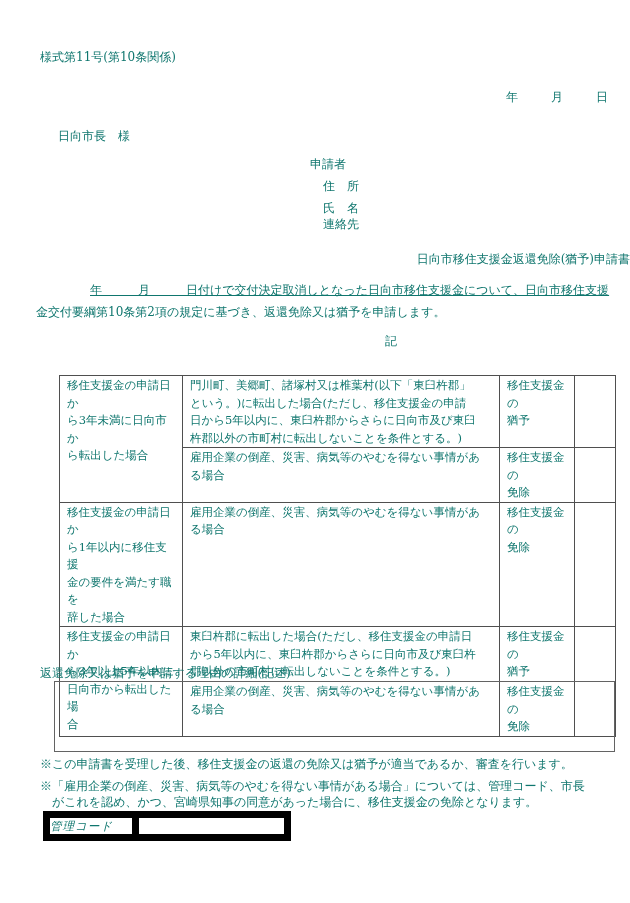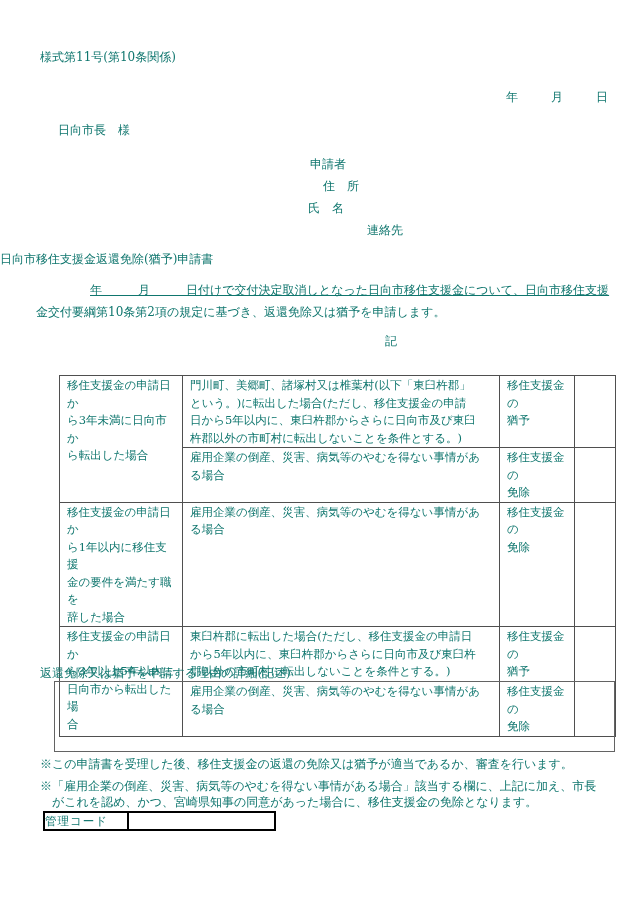--- a/index.html
+++ b/index.html
@@ -10,26 +10,26 @@
     background:#ffffff;
     font-family:"DejaVu Serif","Liberation Serif",serif;
     color:#0f766e;
     font-size:12px;
     overflow:hidden;
   }
   .abs{position:absolute;white-space:nowrap;line-height:14px;}
 
   .form-number{left:40px;top:50px;}
   .date-line{left:506px;top:90px;display:flex;gap:33px;}
-  .addressee{left:58px;top:123px;}
+  .addressee{left:58px;top:129px;}
   .applicant-heading{left:310px;top:157px;}
   .app-address{left:323px;top:179px;}
-  .app-name{left:308px;top:201px;text-align:right;}
-  .app-contact{left:323px;top:223px;margin-left:44px;}
-  .form-title{left:0;top:252px;width:630px;text-align:left;}
+  .app-name{left:323px;top:201px;text-align:right;}
+  .app-contact{left:323px;top:217px;}
+  .form-title{left:0;top:252px;width:630px;text-align:right;}
   .body-line1{left:40px;top:283px;text-indent:50px;text-decoration:underline;}
   .body-line2{left:36px;top:305px;}
   .record-heading{left:385px;top:334px;}
   .reason-label{left:40px;top:356px;}
 
   table.reason-table{
     position:absolute;left:59px;top:375px;
     border-collapse:collapse;table-layout:fixed;width:556px;
   }
   table.reason-table td{
@@ -53,26 +53,27 @@
   }
   .note1{left:40px;top:757px;}
   .note2{left:40px;top:779px;}
   .note3{left:52px;top:795px;}
 
   table.admin-table{
     position:absolute;left:43px;top:811px;
     border-collapse:collapse;table-layout:fixed;
   }
   table.admin-table td{
-    border:2px solid #000000;
+    border:7px solid #000000;
     height:16px;
     font-size:11.5px;
     line-height:14px;
     vertical-align:middle;
     padding:0;
+    font-style:italic;
   }
   td.admin-label{width:82px;padding-left:8px;letter-spacing:1px;}
   td.admin-value{width:145px;}
 </style>
 </head>
 <body>
 
 <div id="page">
 
   <div class="abs form-number">様式第11号(第10条関係)</div>
@@ -154,21 +155,21 @@
 免除</td>
         <td class="mark"></td>
       </tr>
     </tbody>
   </table>
 
   <div class="abs detail-label">返還免除又は猶予を申請する理由の詳細(記述)</div>
   <div class="abs detail-box"></div>
 
   <div class="abs note1">※この申請書を受理した後、移住支援金の返還の免除又は猶予が適当であるか、審査を行います。</div>
-  <div class="abs note2">※「雇用企業の倒産、災害、病気等のやむを得ない事情がある場合」該当する欄に、上記に加え、市長</div>
+  <div class="abs note2">※「雇用企業の倒産、災害、病気等のやむを得ない事情がある場合」については、管理コード、市長</div>
   <div class="abs note3">がこれを認め、かつ、宮崎県知事の同意があった場合に、移住支援金の免除となります。</div>
 
   <table class="admin-table">
     <tbody>
       <tr>
         <td class="admin-label">管理コード</td>
         <td class="admin-value"></td>
       </tr>
     </tbody>
   </table>

